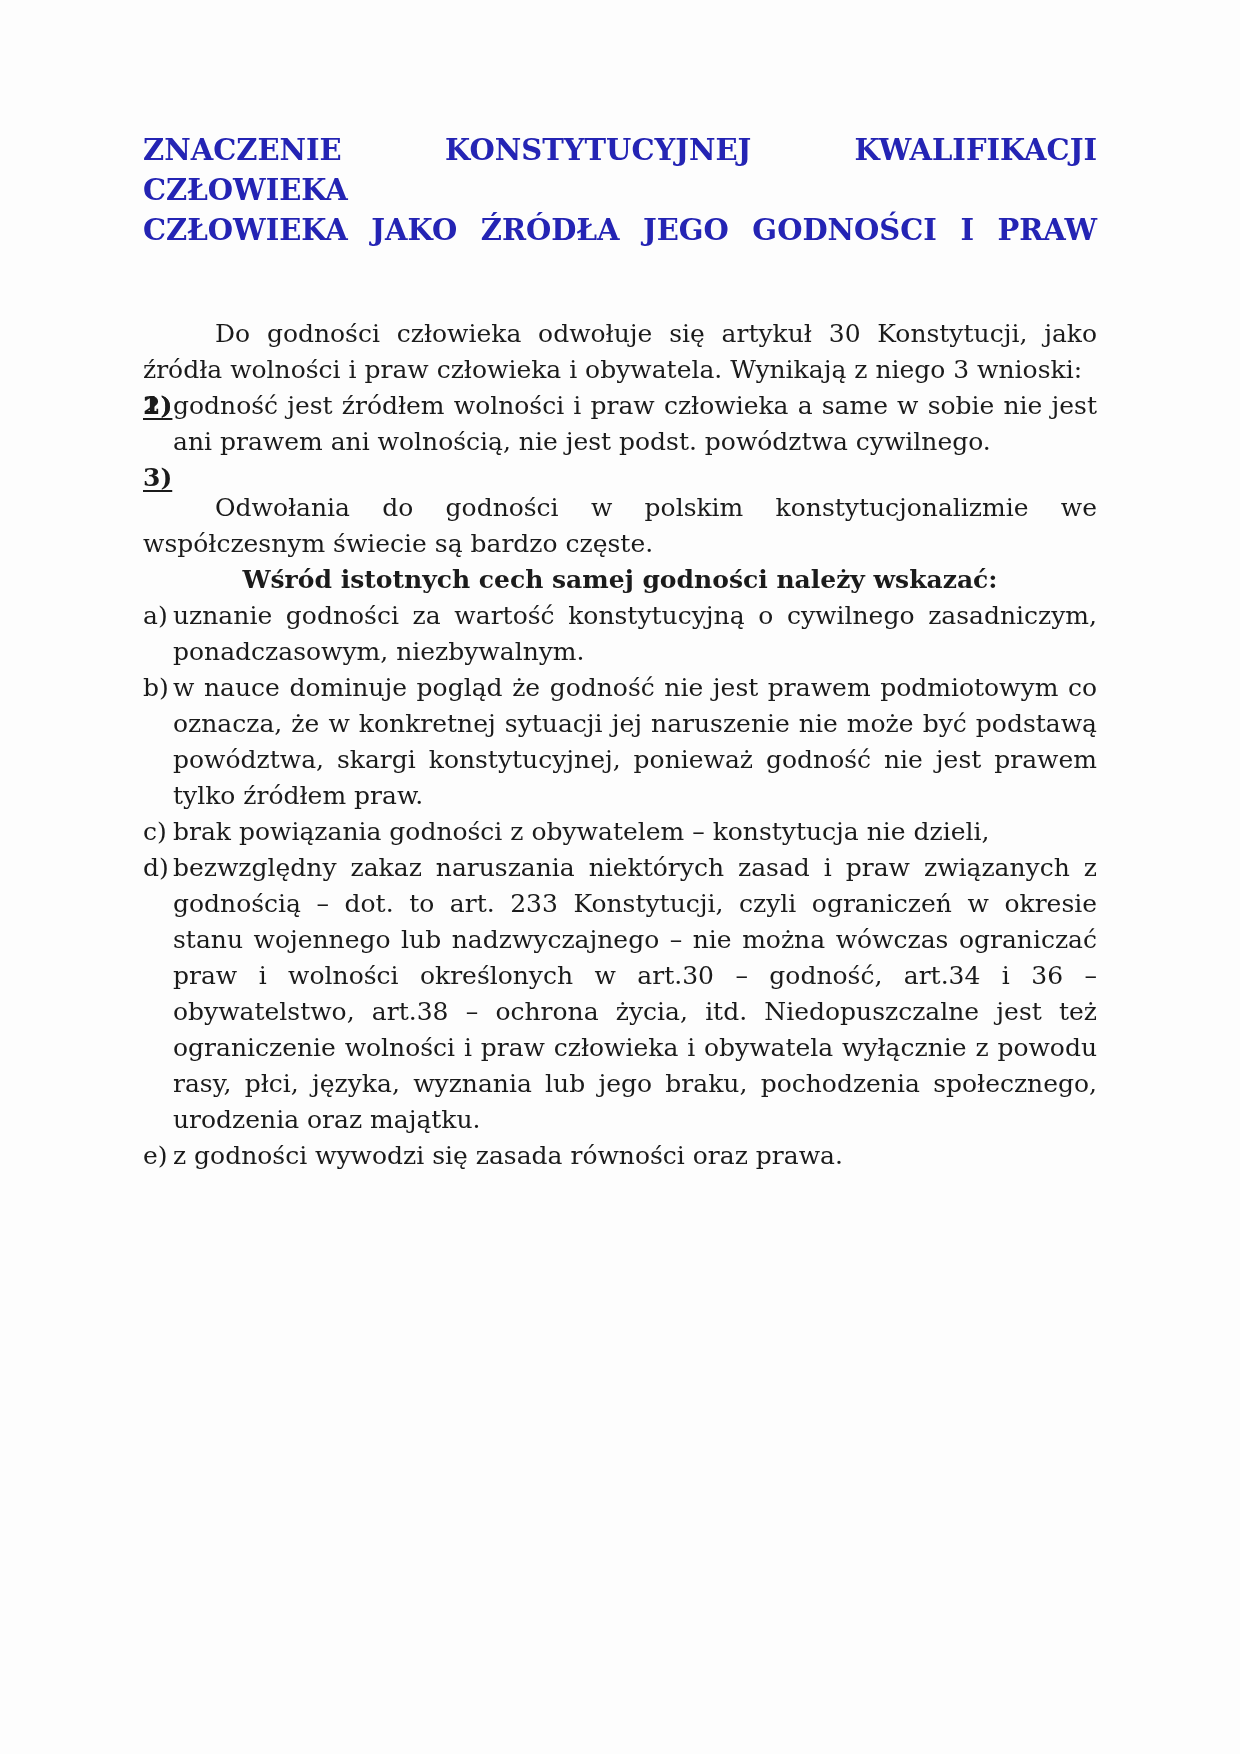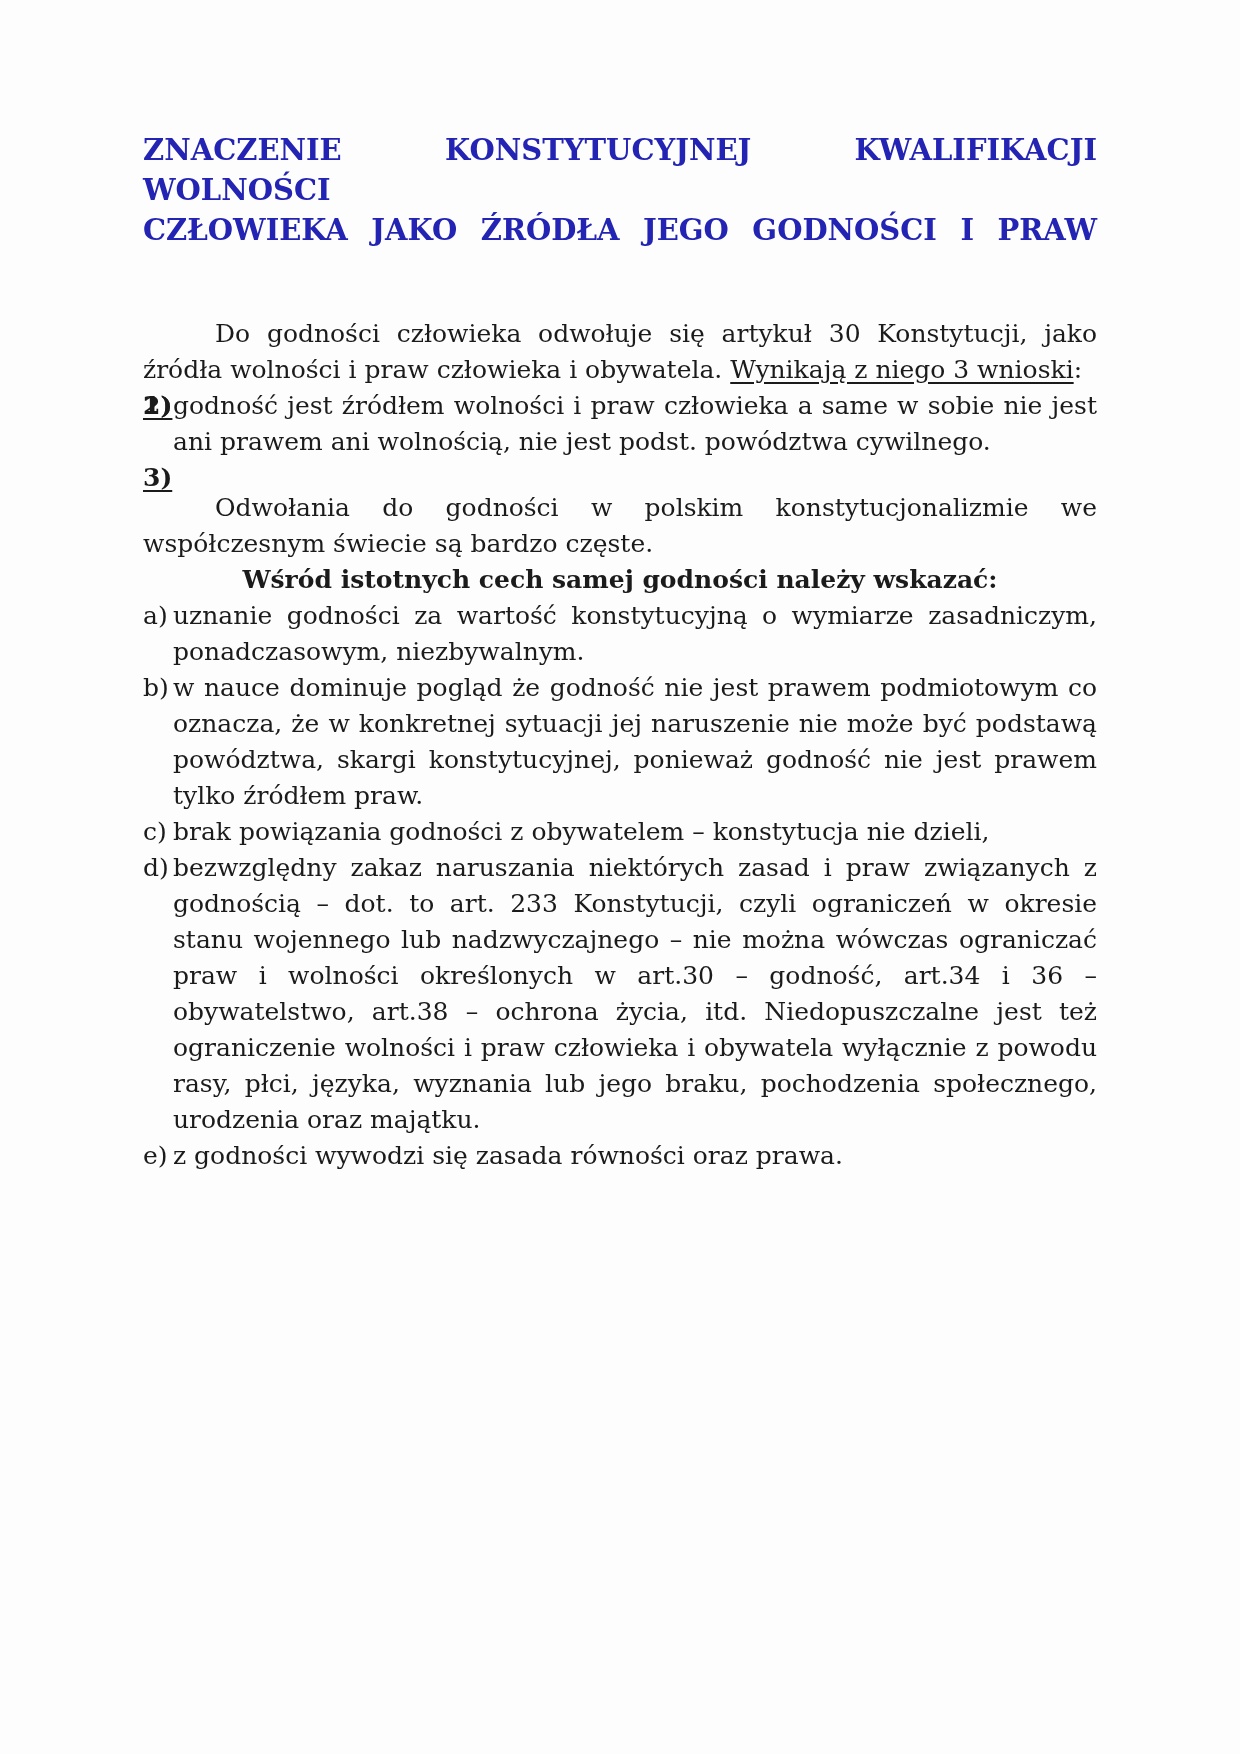--- a/index.html
+++ b/index.html
@@ -31,21 +31,20 @@
     text-align-last: justify;
   }
   .para {
     text-align: justify;
     margin: 0;
   }
   .para.first-indent {
     text-indent: 72px;
   }
   .underlined-phrase {
-    text-decoration: underline;
     text-underline-offset: 4px;
   }
   .list-item {
     position: relative;
     padding-left: 30px;
     text-align: justify;
     margin: 0;
   }
   .list-item .marker {
     position: absolute;
@@ -65,21 +64,21 @@
     text-align: center;
     margin: 0;
   }
 </style>
 </head>
 <body>
 
 <div class="page" style="color: rgb(27, 27, 27);">
 
   <div class="doc-title" style="color: rgb(36, 36, 180);">
-    <div class="title-line">ZNACZENIE KONSTYTUCYJNEJ KWALIFIKACJI WOLNOŚCI</div>
+    <div class="title-line">ZNACZENIE KONSTYTUCYJNEJ KWALIFIKACJI CZŁOWIEKA</div>
     <div class="title-line">CZŁOWIEKA JAKO ŹRÓDŁA JEGO GODNOŚCI I PRAW</div>
   </div>
 
   <p class="para first-indent"><span>Do godności człowieka odwołuje się artykuł 30 Konstytucji, jako źródła wolności i praw człowieka i obywatela. </span><span class="underlined-phrase">Wynikają z niego 3 wnioski</span><span>:</span></p>
 
   <div>
     <div class="list-item">
       <span class="marker num-marker">1)</span>
     </div>
     <div class="list-item">
@@ -93,21 +92,21 @@
 
   <div class="blank-gap"></div>
 
   <p class="para first-indent">Odwołania do godności w polskim konstytucjonalizmie we współczesnym świecie są bardzo częste.</p>
 
   <p class="bold-line">Wśród istotnych cech samej godności należy wskazać:</p>
 
   <div>
     <div class="list-item">
       <span class="marker">a)</span>
-      <span>uznanie godności za wartość konstytucyjną o wymiarze zasadniczym, ponadczasowym, niezbywalnym.</span>
+      <span>uznanie godności za wartość konstytucyjną o cywilnego zasadniczym, ponadczasowym, niezbywalnym.</span>
     </div>
     <div class="list-item">
       <span class="marker">b)</span>
       <span>w nauce dominuje pogląd że godność nie jest prawem podmiotowym co oznacza, że w konkretnej sytuacji jej naruszenie nie może być podstawą powództwa, skargi konstytucyjnej, ponieważ godność nie jest prawem tylko źródłem praw.</span>
     </div>
     <div class="list-item">
       <span class="marker">c)</span>
       <span>brak powiązania godności z obywatelem – konstytucja nie dzieli,</span>
     </div>
     <div class="list-item">

